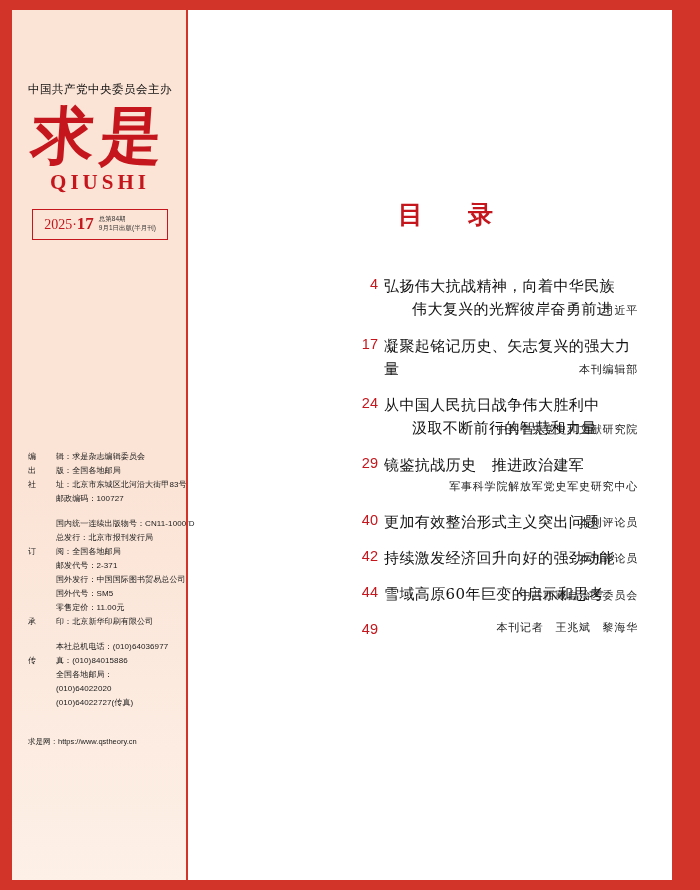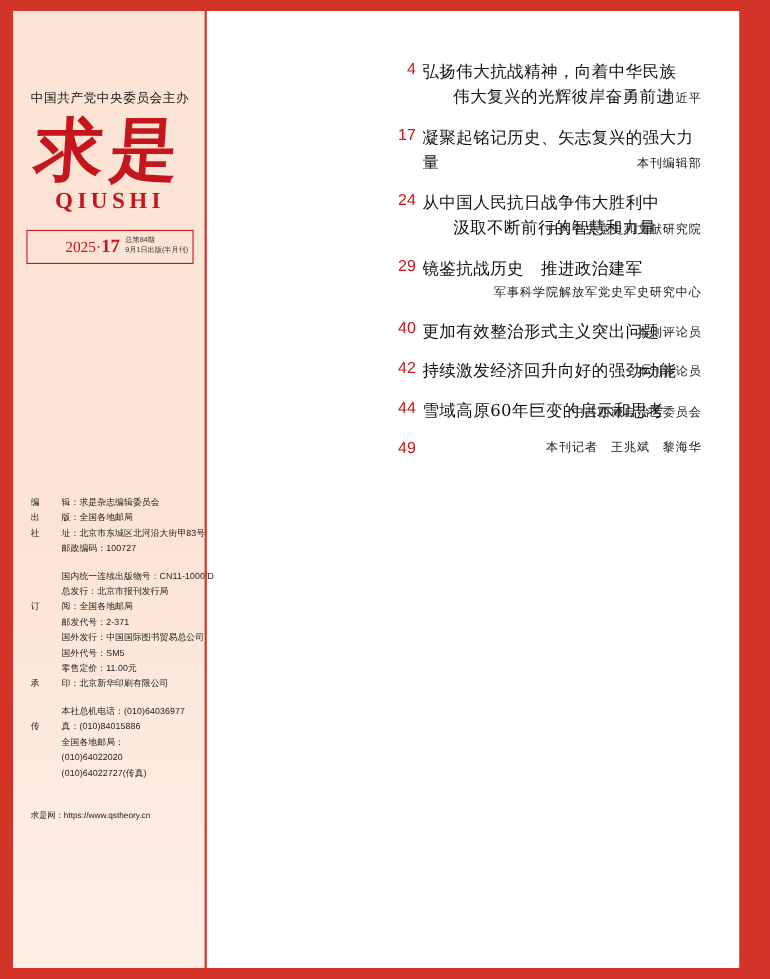--- a/index.html
+++ b/index.html
@@ -77,26 +77,26 @@
     font-size: 21px;
     letter-spacing: 4px;
     color: #c4161c;
     font-family: "Liberation Serif", serif;
     font-weight: bold;
     margin-top: 2px;
   }
 
   .issue-box {
     margin: 14px auto 0 auto;
-    width: 152px;
+    width: 136px;
     border: 1px solid #c4161c;
     padding: 4px 4px 5px 4px;
     display: flex;
     align-items: center;
-    justify-content: flex-end;
+    justify-content: center;
     gap: 5px;
     box-sizing: border-box;
   }
   .issue-main {
     color: #c4161c;
     font-size: 14px;
     font-family: "Liberation Serif", serif;
     white-space: nowrap;
   }
   .issue-main .big {
@@ -245,20 +245,21 @@
           <div class="row"><span class="lbl"></span><span>全国各地邮局：</span></div>
           <div class="row"><span class="lbl"></span><span>(010)64022020</span></div>
           <div class="row"><span class="lbl"></span><span>(010)64022727(传真)</span></div>
         </div>
 
         <div class="site">求是网：https://www.qstheory.cn</div>
       </div>
     </div>
 
     <div class="right-col">
+      <div class="toc-title">目　录</div>
 
       <div class="toc-list">
 
         <div class="toc-entry">
           <span class="pg">4</span>
           <div class="ln">弘扬伟大抗战精神，向着中华民族</div>
           <div class="ln indent">伟大复兴的光辉彼岸奋勇前进</div>
           <span class="author inline-right">习近平</span>
         </div>
 

